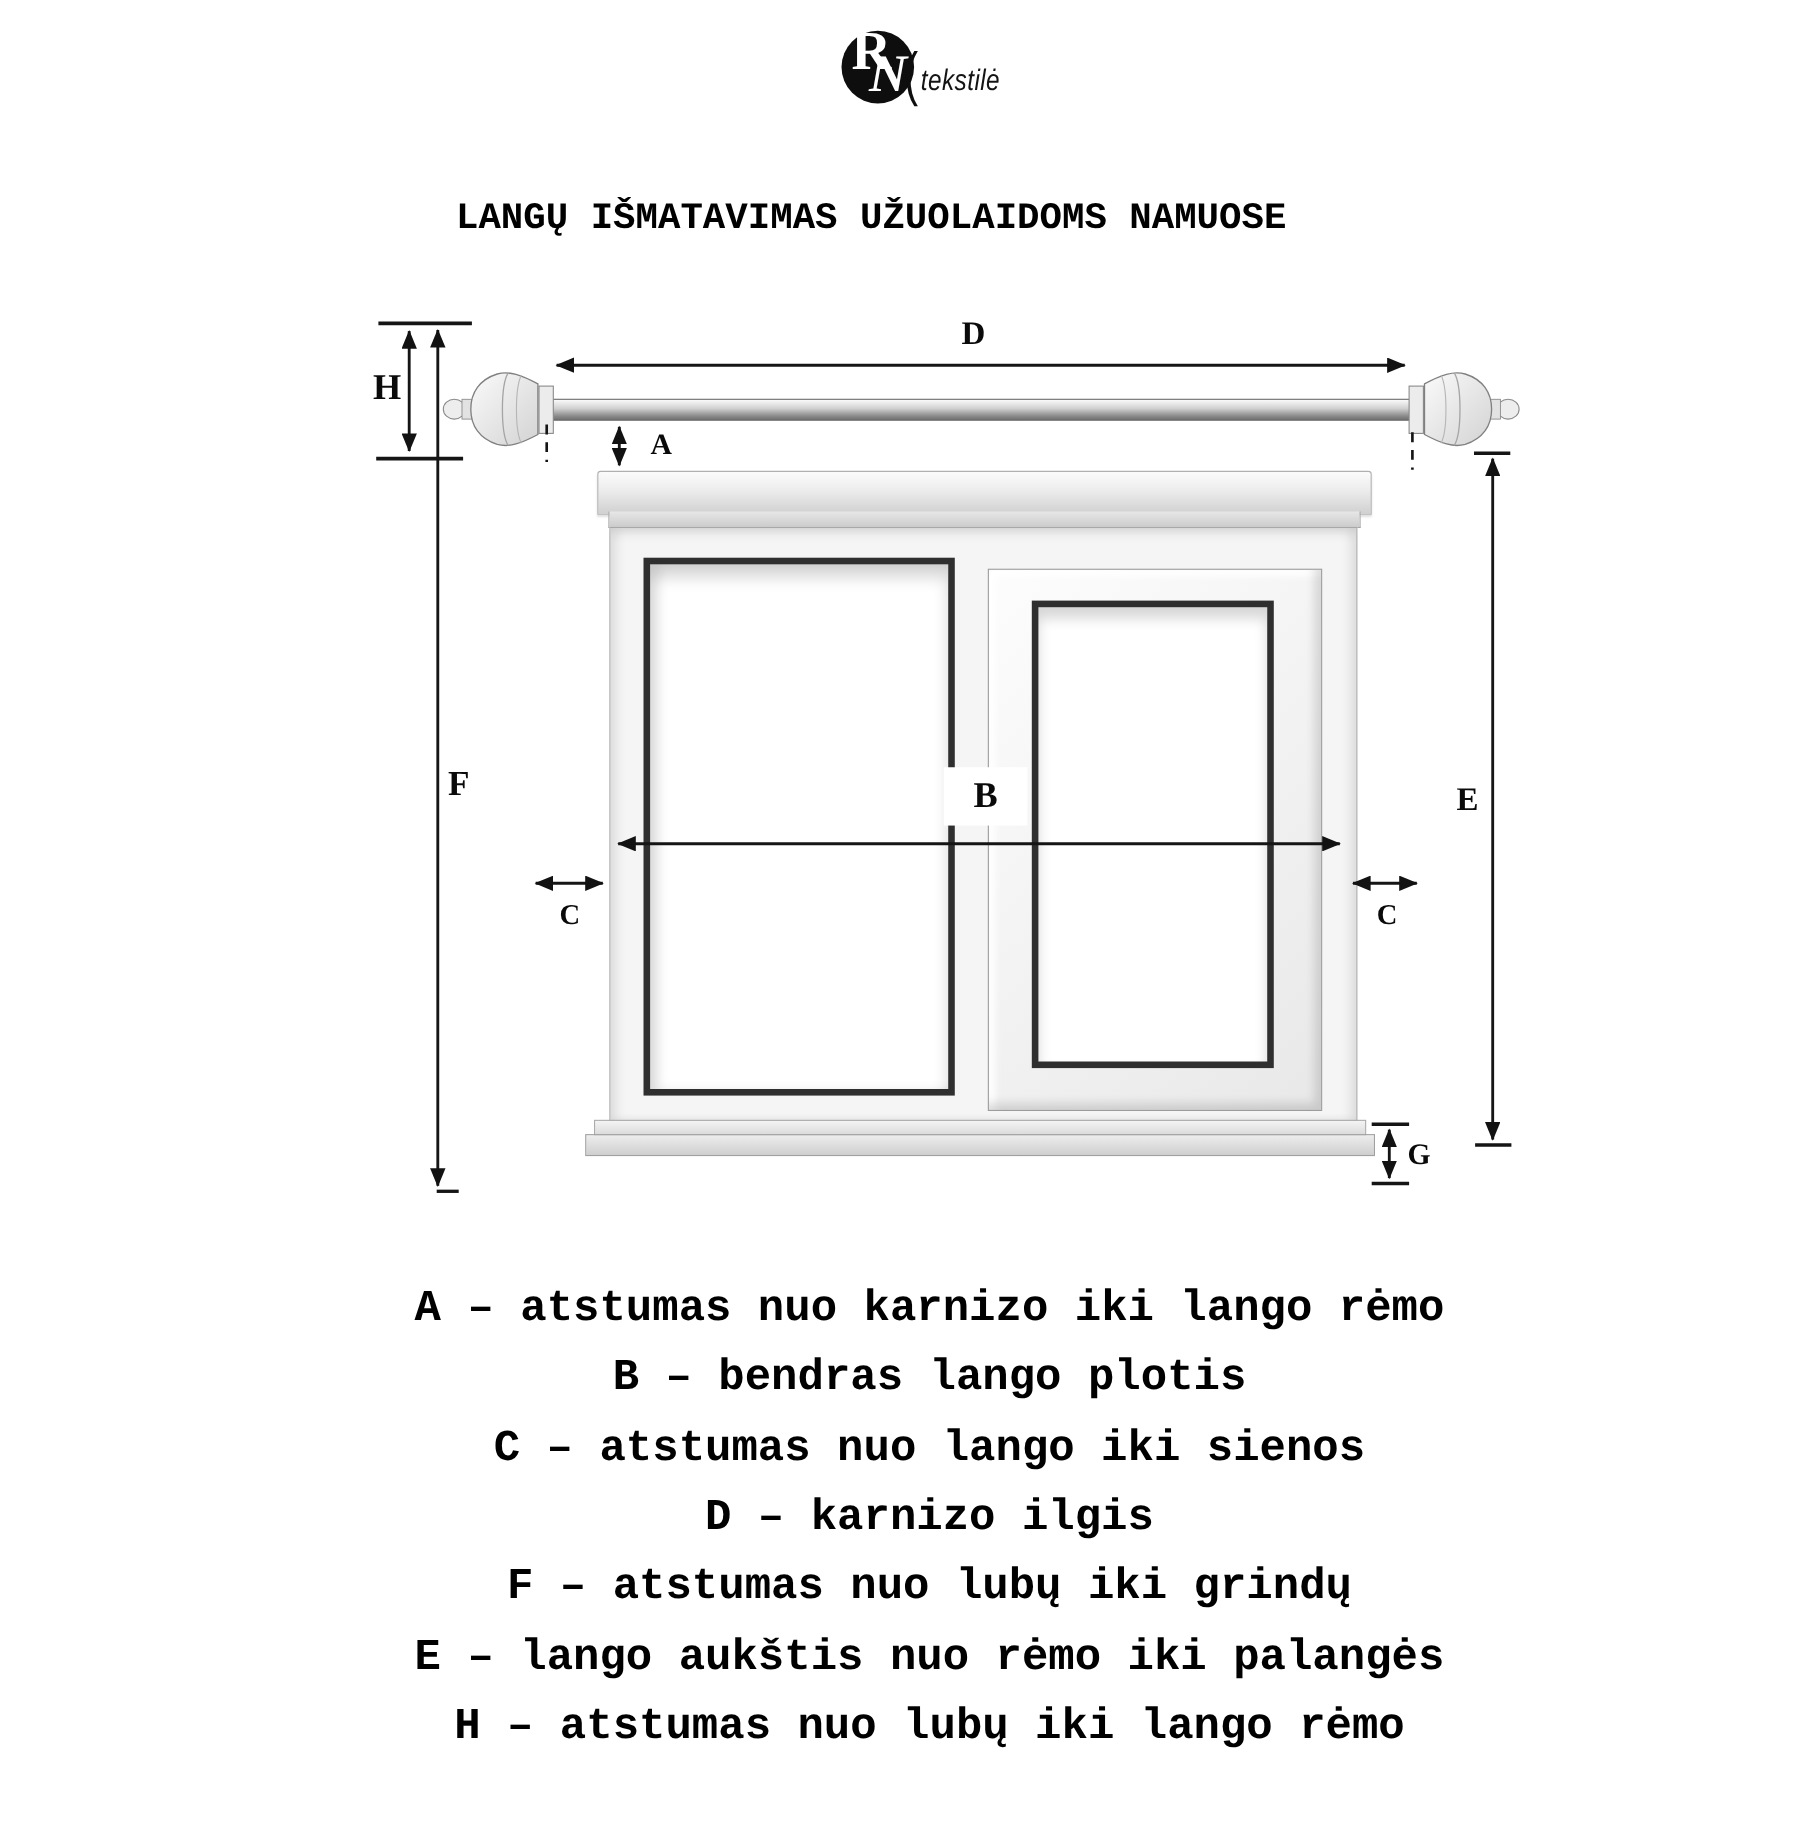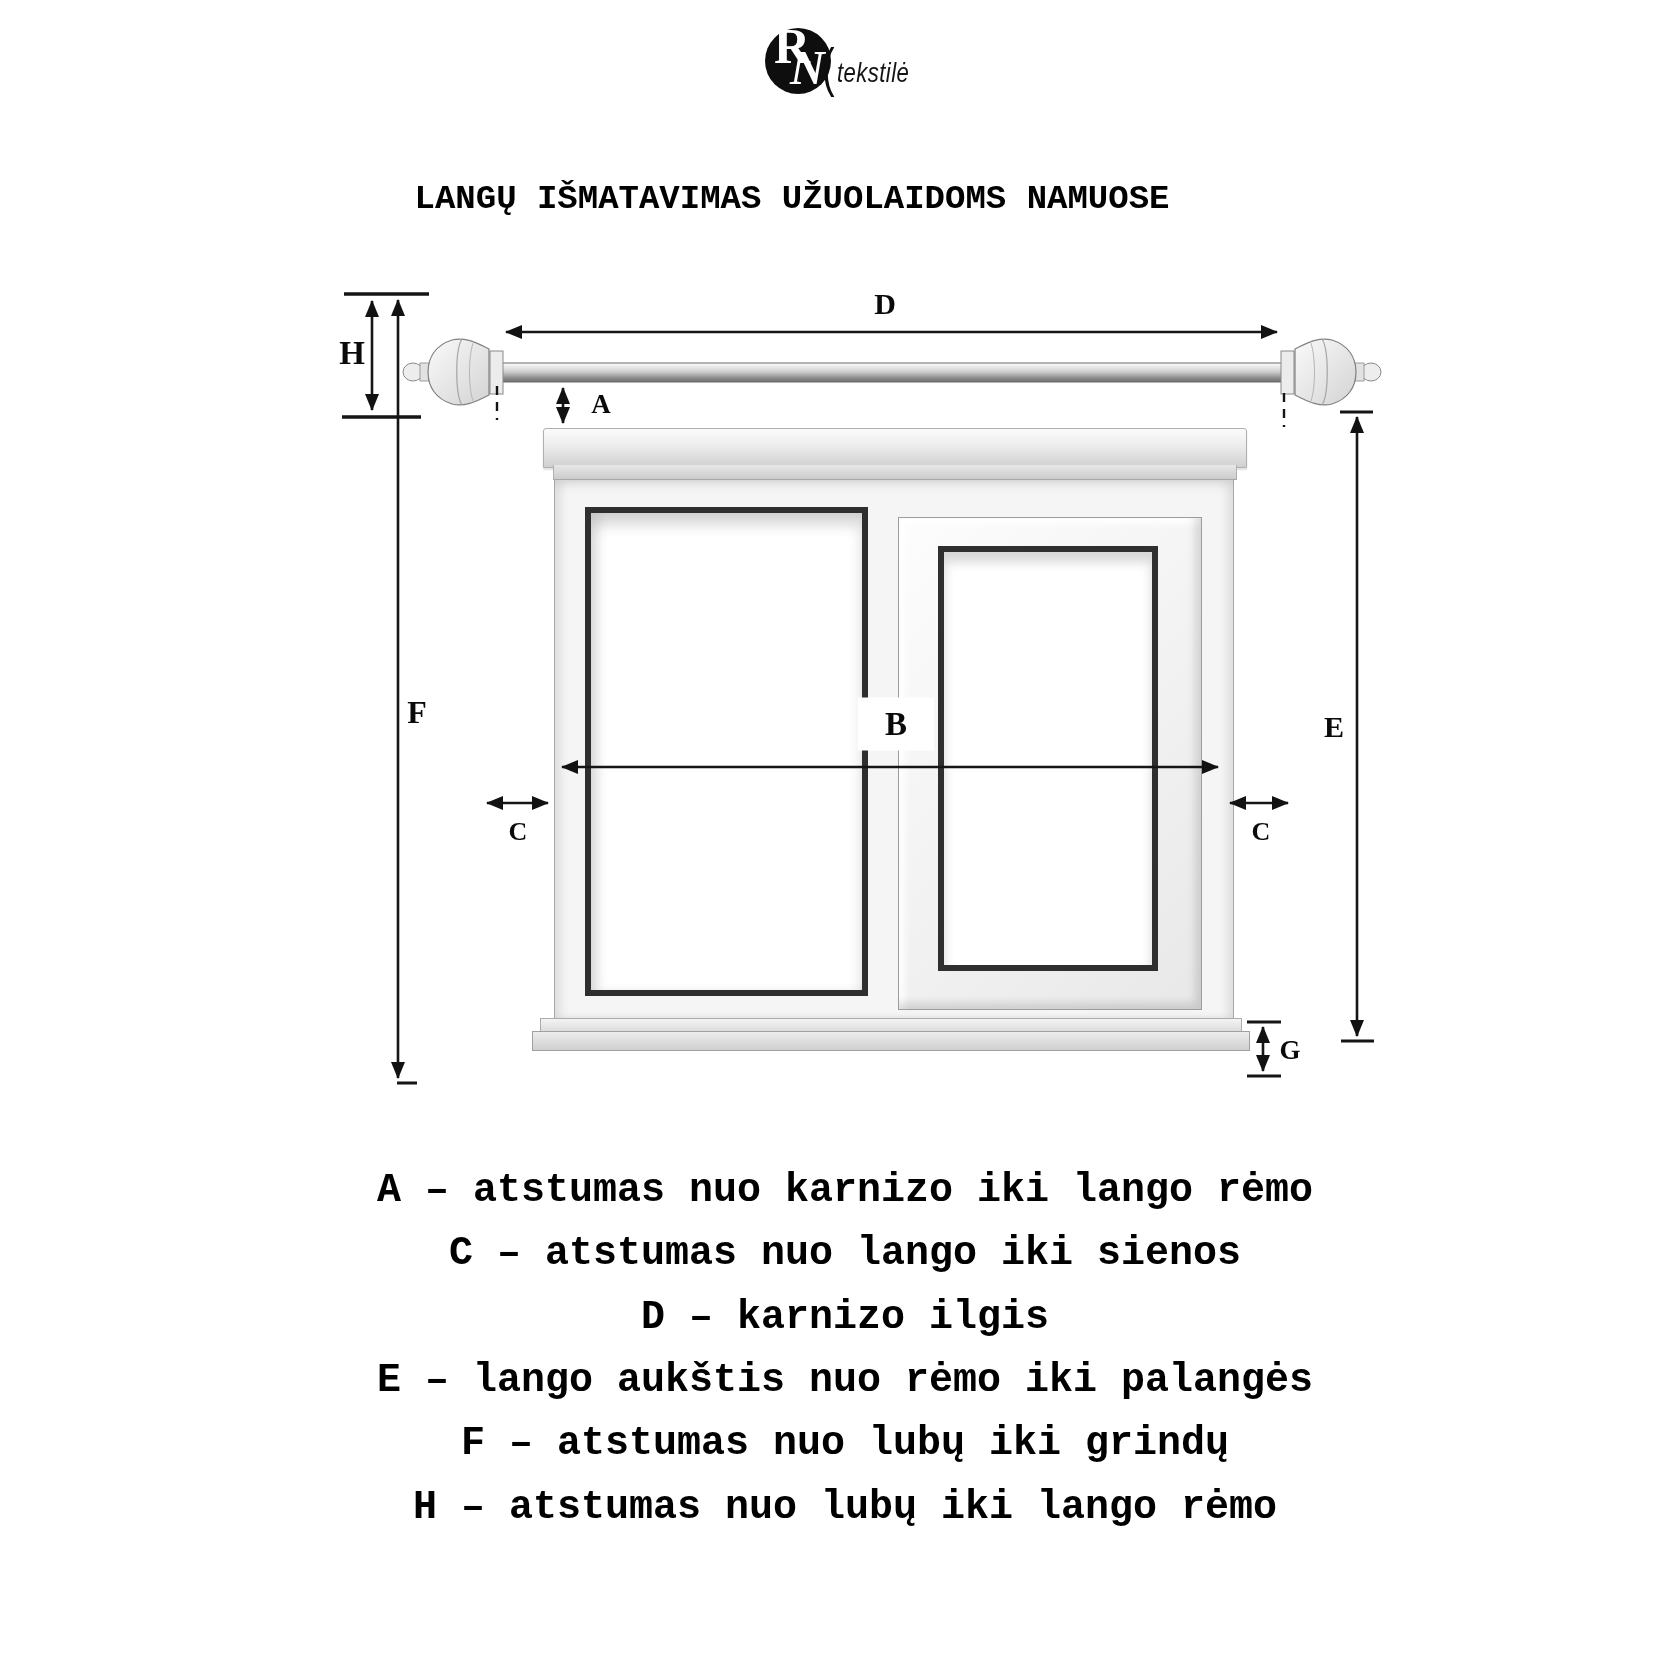--- a/index.html
+++ b/index.html
@@ -164,20 +164,21 @@
   <div class="dim dim-d">D</div>
   <div class="dim dim-a">A</div>
   <div class="dim dim-b">B</div>
   <div class="dim dim-cl">C</div>
   <div class="dim dim-cr">C</div>
   <div class="dim dim-e">E</div>
   <div class="dim dim-g">G</div>
 
   <div class="legend">
     <div class="legend-row">A – atstumas nuo karnizo iki lango rėmo</div>
+    <div class="legend-row">B – bendras lango plotis</div>
     <div class="legend-row">C – atstumas nuo lango iki sienos</div>
     <div class="legend-row">D – karnizo ilgis</div>
+    <div class="legend-row">F – atstumas nuo lubų iki grindų</div>
     <div class="legend-row">E – lango aukštis nuo rėmo iki palangės</div>
-    <div class="legend-row">F – atstumas nuo lubų iki grindų</div>
     <div class="legend-row">H – atstumas nuo lubų iki lango rėmo</div>
   </div>
 
 </div>
 
 </body></html>

